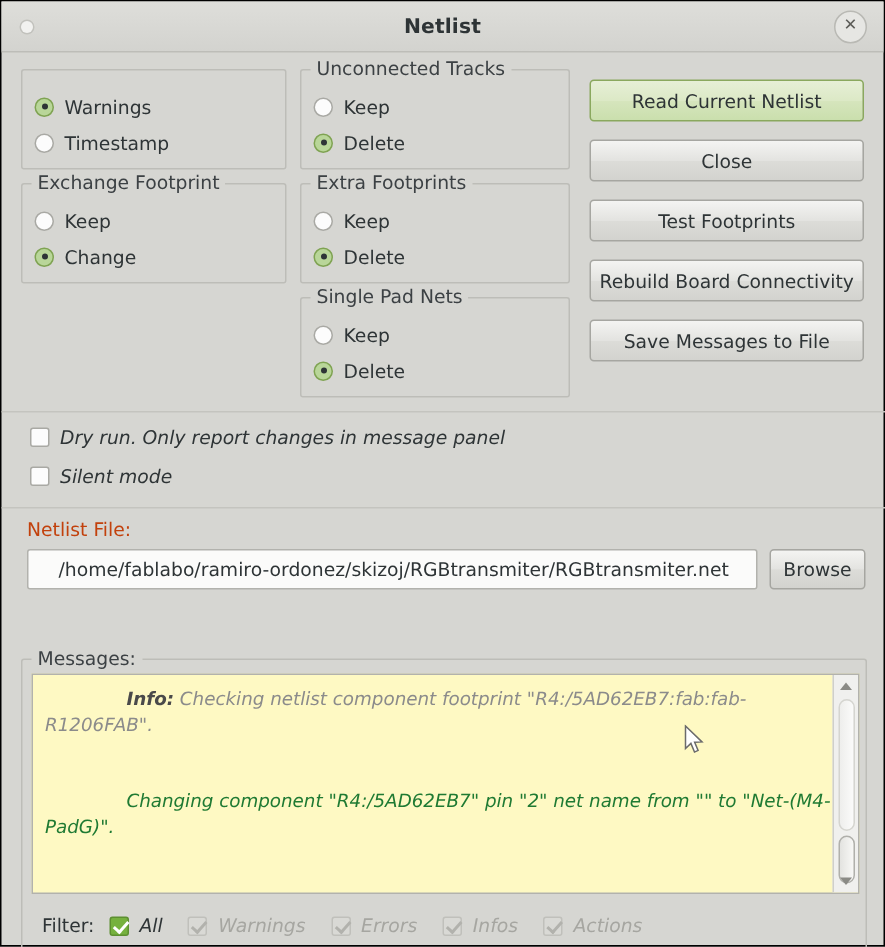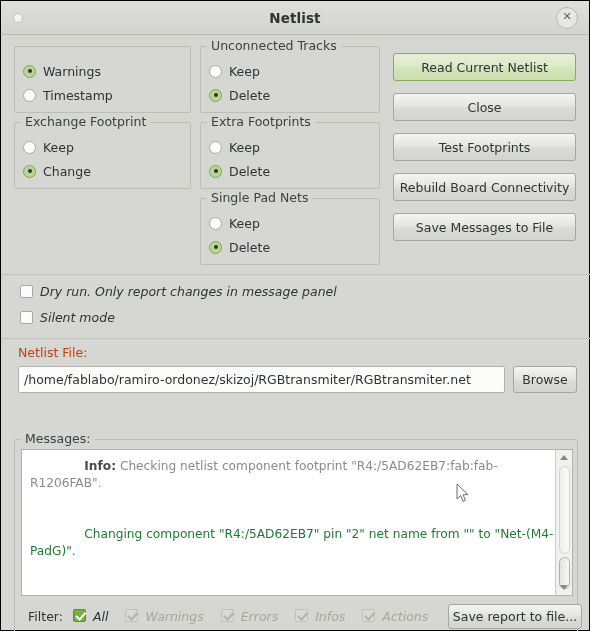--- a/index.html
+++ b/index.html
@@ -197,21 +197,21 @@
   }
   .text-input {
     position: absolute;
     box-sizing: border-box;
     background: #fbfbfa;
     border: 1px solid #b2b2ad;
     border-radius: 2px;
     font-family: "DejaVu Sans", "Liberation Sans", sans-serif;
     font-size: 12.5px;
     color: #2e3436;
-    padding: 0 5px;
+    padding: 0 20px;
     line-height: 25px;
     overflow: hidden;
     white-space: nowrap;
   }
 
   
   .msg-group {
     position: absolute;
     left: 13px;
     top: 404px;
@@ -230,23 +230,24 @@
     font-size: 12.5px;
     color: #3c4144;
   }
   .msg-box {
     position: absolute;
     left: 6px;
     top: 9px;
     width: 552px;
     height: 147px;
     box-sizing: border-box;
-    background: #ffffff;
+    background: #fef9c3;
     border: 1px solid #b2b2ad;
     overflow: hidden;
+    font-style: italic;
   }
   .msg-scrollport {
     position: absolute;
     left: 0; top: 0;
     width: 534px;
     height: 100%;
     overflow: hidden;
   }
   .msg-lines {
     position: absolute;
@@ -305,21 +306,21 @@
   .filter-row {
     position: absolute;
     left: 13px;
     top: 163px;
     width: 548px;
     height: 26px;
     display: flex;
     align-items: center;
   }
   .filter-label { font-size: 12.5px; margin-right: 10px; }
-  .filter-item { display: flex; align-items: flex-start; margin-right: 17px; }
+  .filter-item { display: flex; align-items: flex-end; margin-right: 17px; }
 
   .sep-line {
     position: absolute;
     left: 0;
     width: 590px;
     height: 1px;
     background: #c4c4bf;
   }
 
   
@@ -493,23 +494,20 @@
         </div>
         <div class="filter-item">
           <span class="checkbox checked disabled"></span>
           <span class="check-label disabled">Infos</span>
         </div>
         <div class="filter-item">
           <span class="checkbox checked disabled"></span>
           <span class="check-label disabled">Actions</span>
         </div>
 
-        <div class="btn" style="left:420px; top:1px; width:134px; height:25px; line-height:24px;">
-          <span>Save report to file...</span>
-        </div>
       </div>
     </div>
 
     <svg class="cursor" viewBox="0 0 14 20">
       <path d="M1 1 L1 16 L4.6 12.6 L7 18.4 L9.4 17.3 L7.1 11.8 L12 11.6 Z" fill="#ffffff" stroke="#6b6b6b" stroke-width="1"></path>
     </svg>
 
   </div>
 </div>
 

